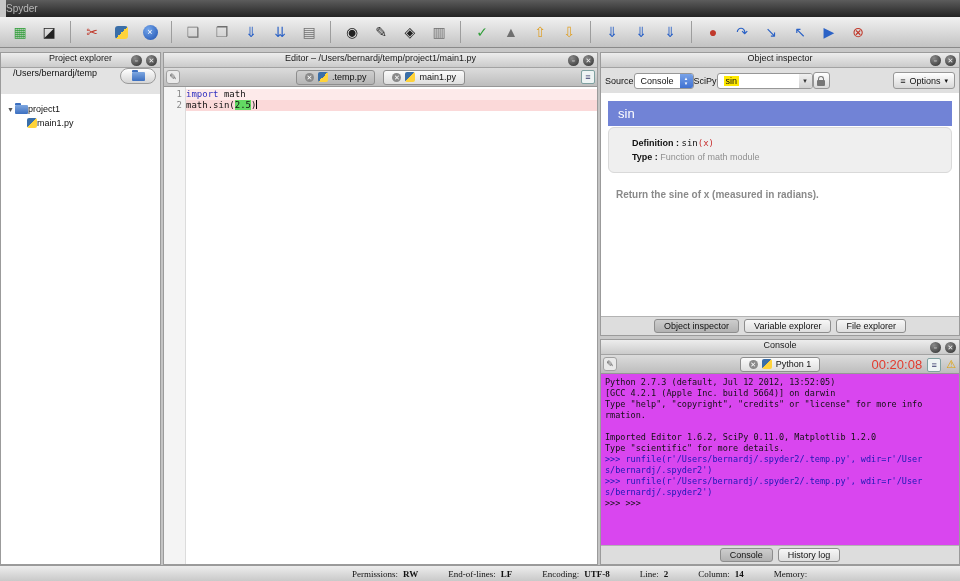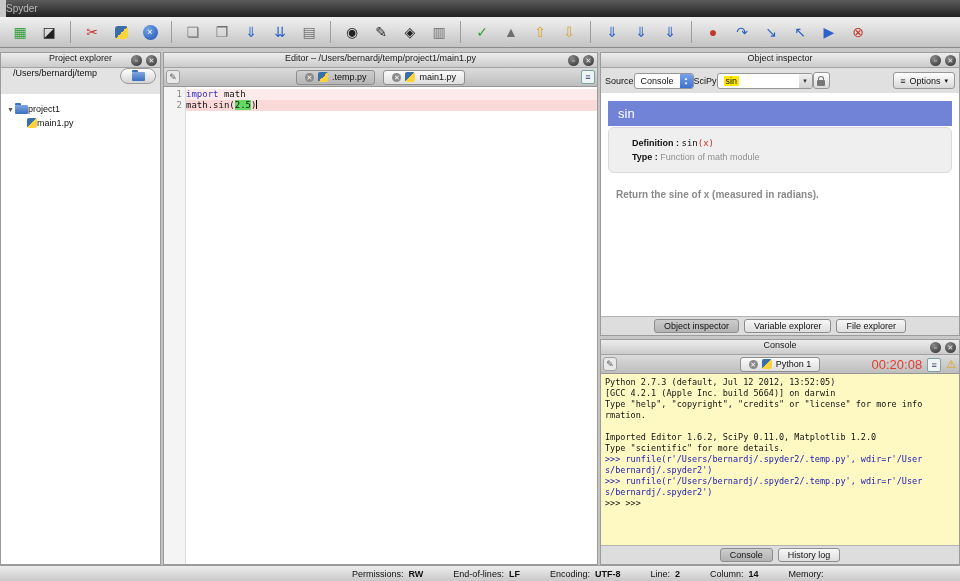--- a/index.html
+++ b/index.html
@@ -129,30 +129,30 @@
   .bottom-tabs { flex:0 0 19px; display:flex; align-items:center; justify-content:center;
             gap:5px; background:#dddddd; border-top:1px solid #b3b3b3; }
   .btab { height:14px; padding:0 9px; border:1px solid #8d8d8d; border-radius:3px; font-size:9px;
             display:flex; align-items:center; background:linear-gradient(#f7f7f7,#dedede); }
   .btab.active { background:linear-gradient(#cdcdcd,#b2b2b2); }
   
   .console-panel { flex:0 0 226px; margin-top:3px; }
   .console-right { position:absolute; right:3px; top:2px; display:flex; align-items:center; gap:5px; }
   .elapsed { color:#e23b2e; font-size:13px; }
   .warn { color:#e0a000; font-size:11px; }
-  .console-body { flex:1; background:#fef9c3; padding:3px 4px;
+  .console-body { flex:1; background:#d946ef; padding:3px 4px;
             font-family:"DejaVu Sans Mono", monospace; font-size:8.5px; line-height:11px;
             overflow:hidden; }
   .cline { min-height:11px; white-space:pre-wrap; word-break:break-all; }
   .cline.input { color:#1a1ab4; }
   
   .statusbar { flex:0 0 16px; background:linear-gradient(#ededed,#c9c9c9);
             border-top:1px solid #9a9a9a; display:flex; align-items:center;
             font-size:9px; gap:30px; padding-left:352px; }
-  .sb-item { display:flex; align-items:flex-start; gap:5px; white-space:nowrap; }
+  .sb-item { display:flex; align-items:flex-start; gap:5px; white-space:nowrap;font-family:Liberation Serif, serif; }
 </style>
 </head>
 <body>
 
 <div class="app">
 
   <div class="titlebar">
     <span>Spyder</span>
   </div>
 

